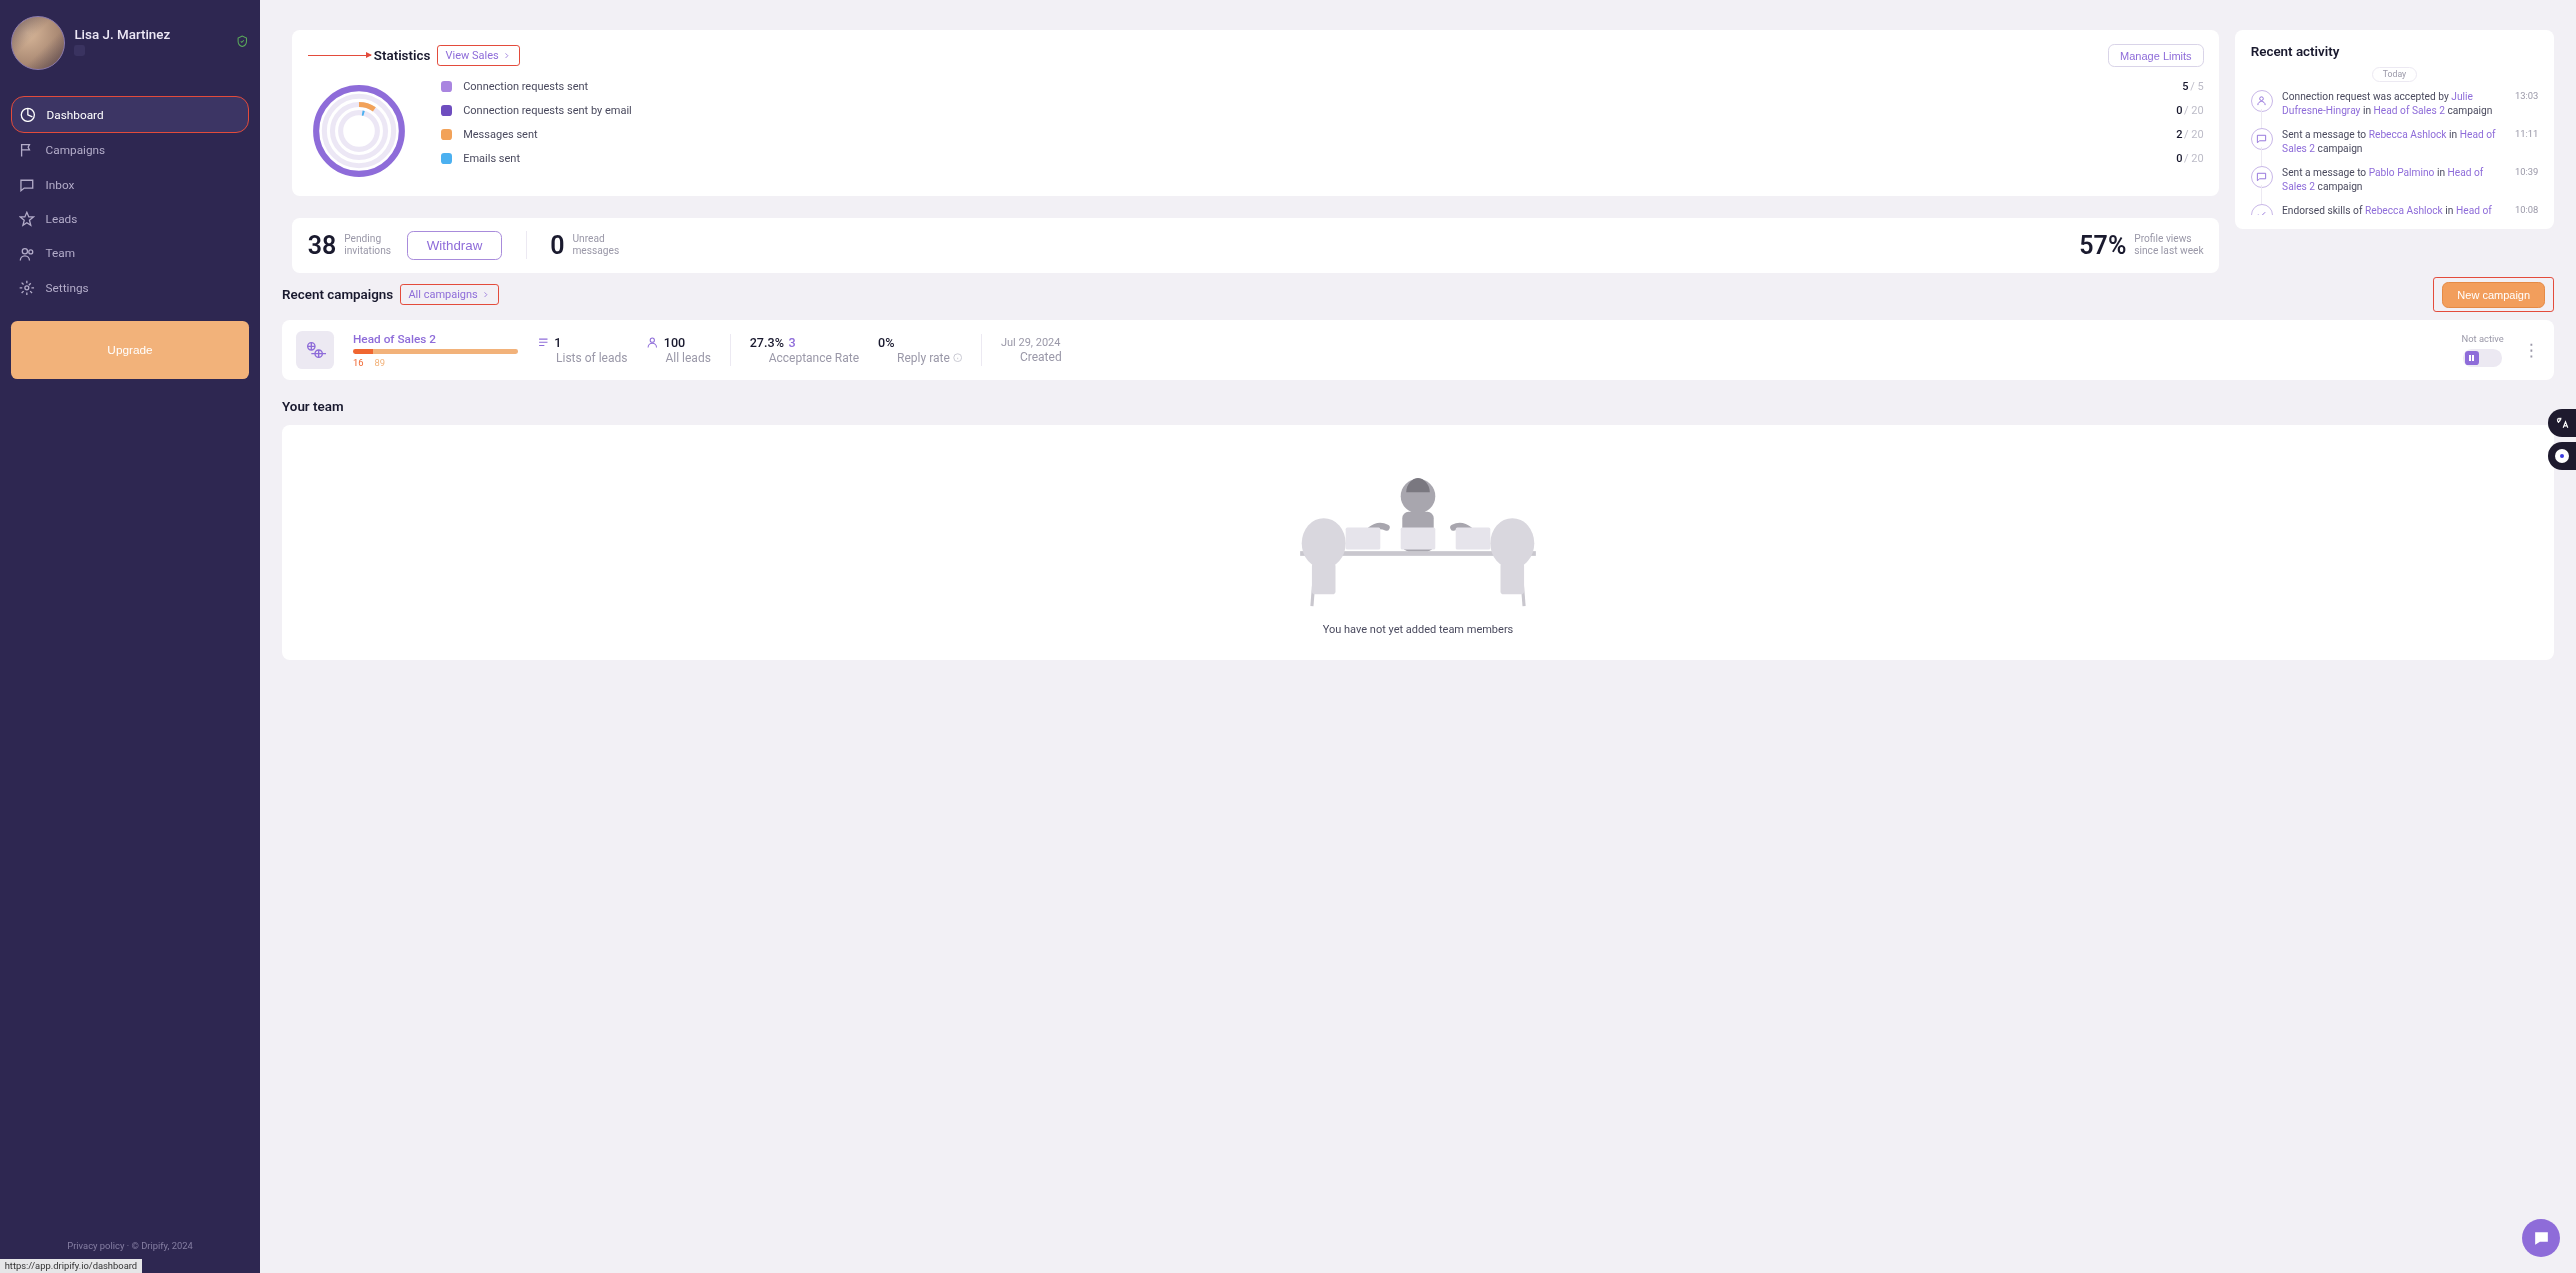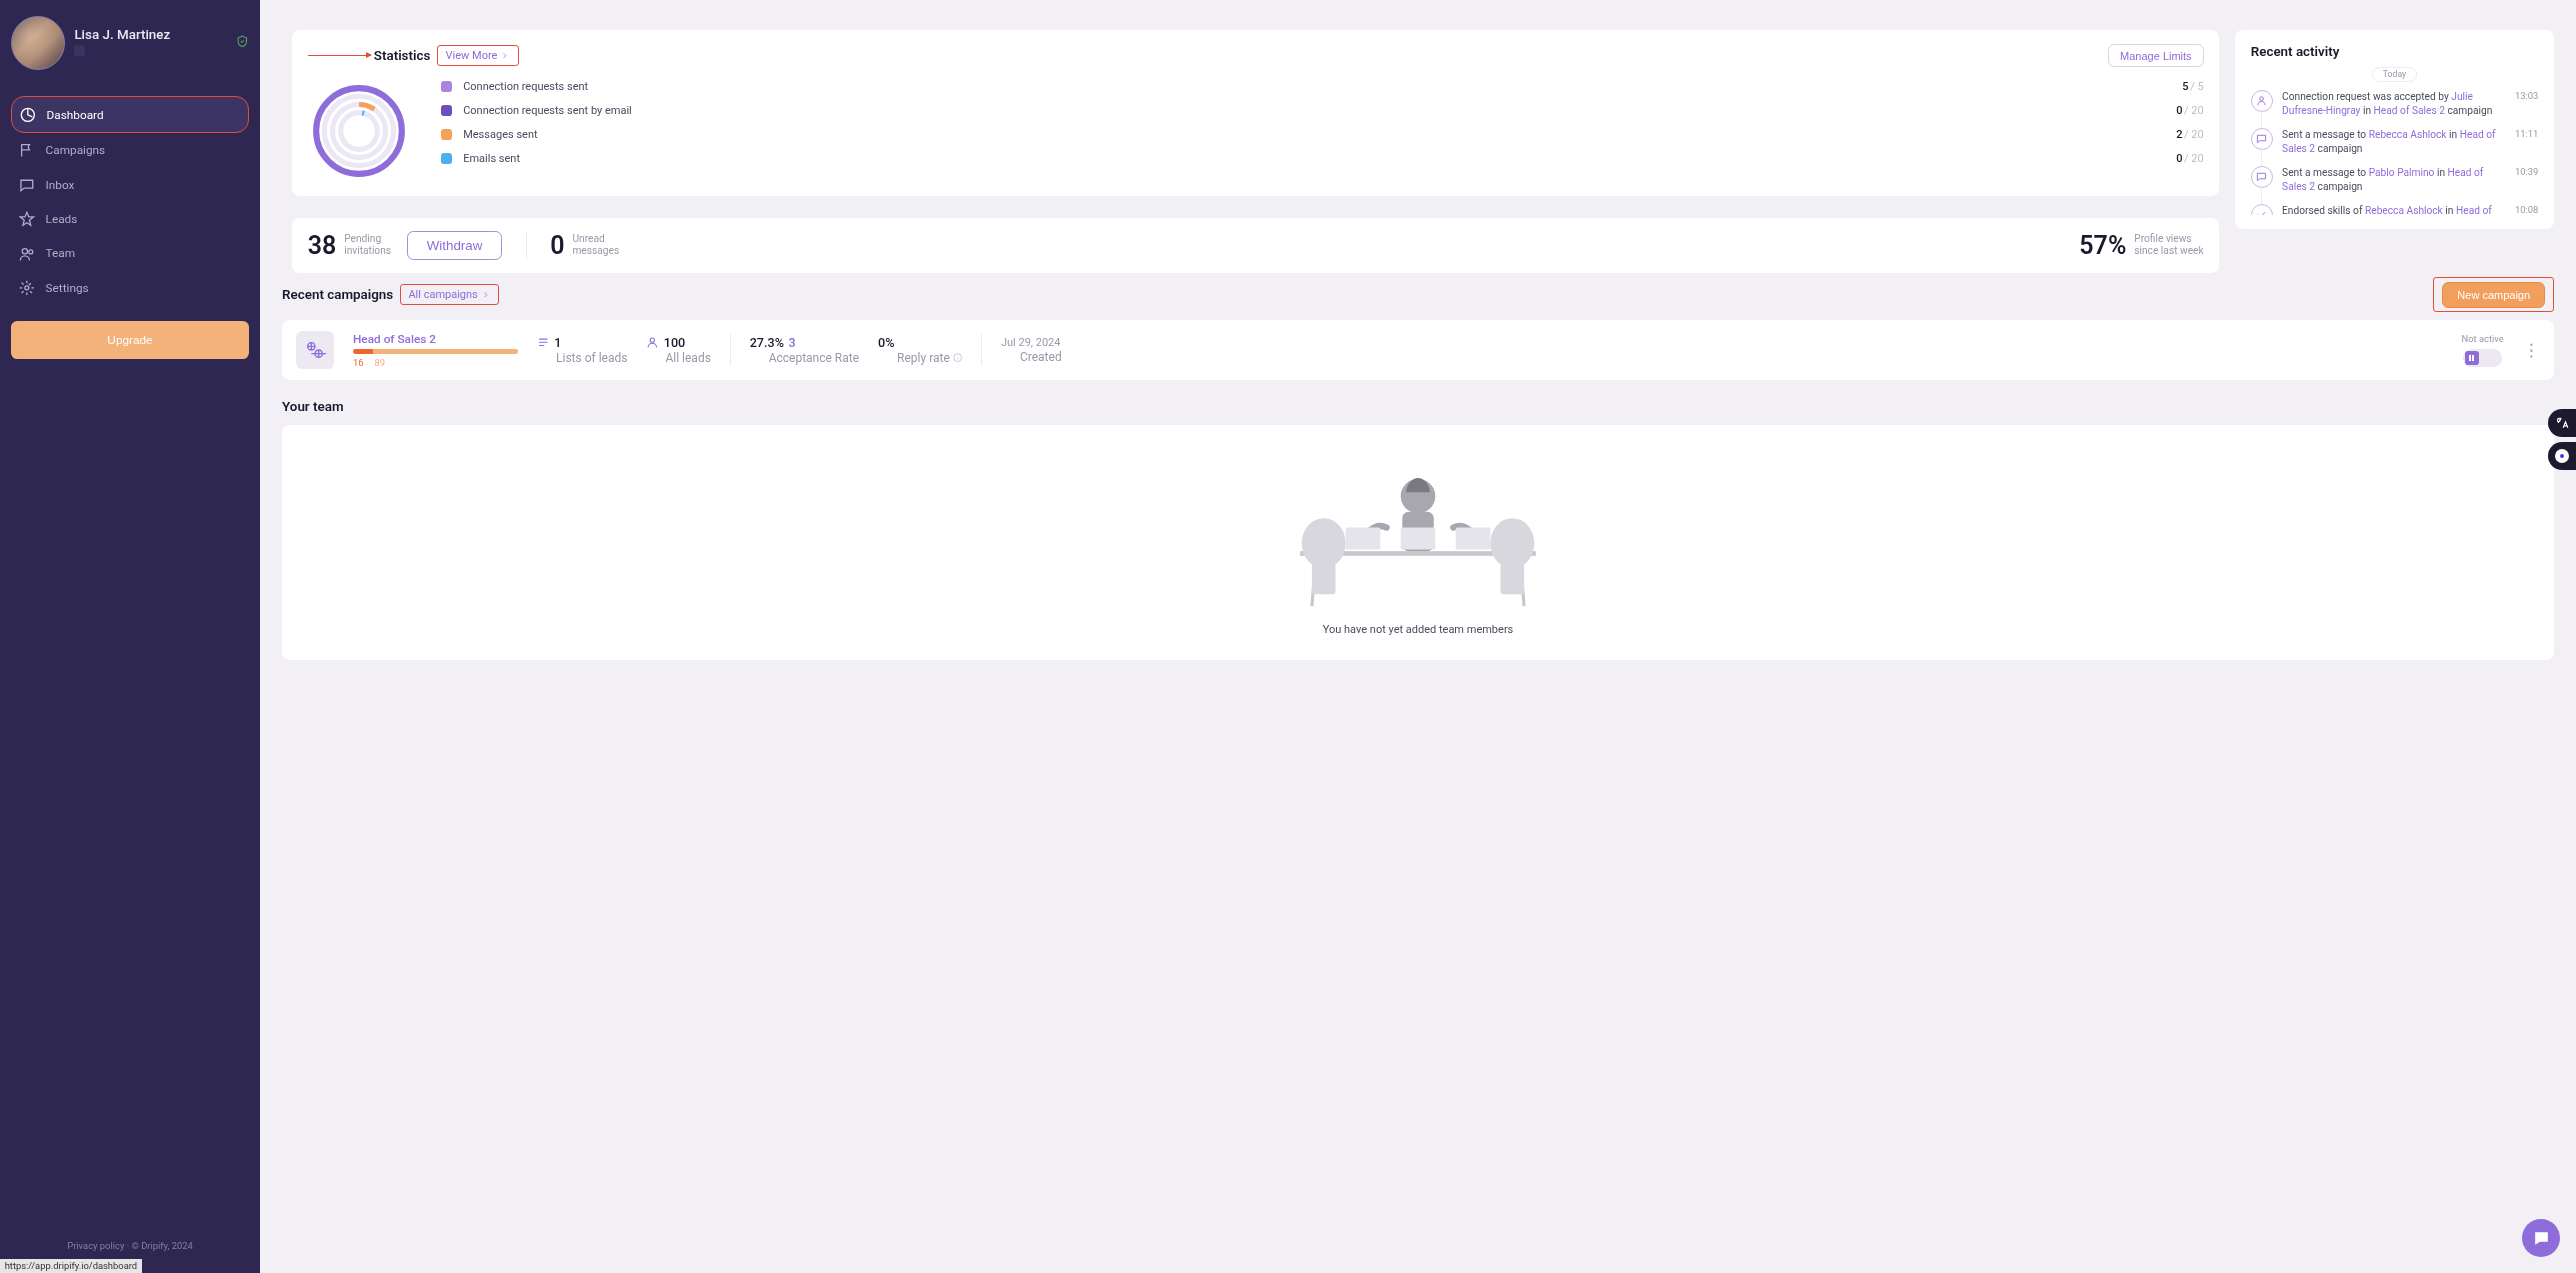--- a/index.html
+++ b/index.html
@@ -12,21 +12,21 @@
 .avatar { width: 54px; height: 54px; border-radius: 50%; background: radial-gradient(circle at 30% 30%, #d9b89a, #8a6a5a); position: relative; overflow: hidden; border: 1.6px solid #8a7aae; }
 .avatar .overlay { position:absolute; inset:0; background: linear-gradient(135deg,#1e1a38 0%,transparent 40%,transparent 60%,#1e1a38 100%); opacity:.5; }
 .profile-name { font-size: 13.4px; font-weight: 500; color:#ece7f5; }
 .profile-badge { width:11px; height:11px; border-radius:2.4px; background:#3a3360; margin-top:3.1px; display:inline-block; }
 .shield-icon { color:#5aa85a; margin-left:auto; }
 
 .nav { list-style: none; margin-top: 15.7px; }
 .nav-item { display: flex; align-items: center; gap: 11px; padding: 9.4px 7.9px; border-radius: 13px; cursor: pointer; color: #b3acc9; font-size:11.8px; }
 .nav-item.active { background: #3c3564; color: #fff; border: 1.6px solid #e34b3b; }
 .nav-item svg { width: 15.7px; height: 15.7px; }
-.upgrade-btn { margin-top: 15.7px; background: #f2b27a; color: #fff; border: none; border-radius: 6.3px; padding: 12px; font-size: 11.8px; cursor: pointer; }
+.upgrade-btn { margin-top: 15.7px; background: #f2b27a; color: #fff; border: none; border-radius: 6.3px; padding: 22px; font-size: 11.8px; cursor: pointer; }
 .footer-links { position: absolute; bottom: 22px; left: 0; right: 0; text-align:center; color: #867fa3; font-size: 9.4px; }
 .url-hover { position: absolute; bottom: 0; left: 0; background: rgba(240,240,240,.95); color: #333; padding: 1.6px 4.7px; font-size: 9.4px; }
 
 
 .main { flex: 1; overflow-y: auto; padding: 19px 22px; }
 .greeting h1 { font-size: 17.3px; font-weight: 600; color: #19192e; }
 .greeting p { color: #9a98a8; font-size: 10.2px; margin-top: 1.6px; }
 
 .two-col { display: flex; gap: 15.7px; margin-top: 11px; padding-left: 10px; }
 .left-col { flex: 1; display: flex; flex-direction: column; gap: 12.6px; }
@@ -182,21 +182,21 @@
 
     <div class="two-col">
       <div class="left-col">
 
         <div class="card">
           <div class="stats-header">
             <span class="arrow-line"></span>
             <span class="section-title">Statistics</span>
             <span class="hl-box" style="margin-left:6.3px">
               <span class="link-btn">
-                <span>View More</span>
+                <span>View Sales</span>
                 <svg width="9.4" height="9.4" viewBox="0 0 24 24" fill="none" stroke="currentColor" stroke-width="2">
                     <path d="M9 6l6 6-6 6"></path>
                   </svg>
               </span>
             </span>
             <div class="spacer"></div>
             <button class="outline-btn">Manage Limits</button>
           </div>
 
           <div class="stats-body">

